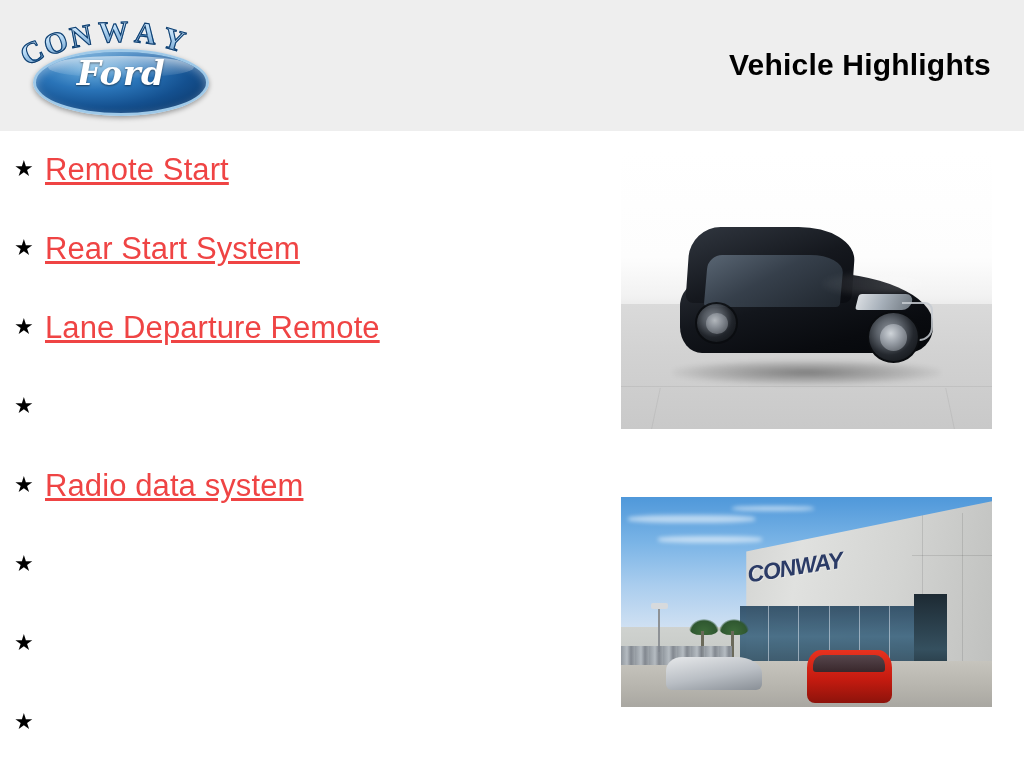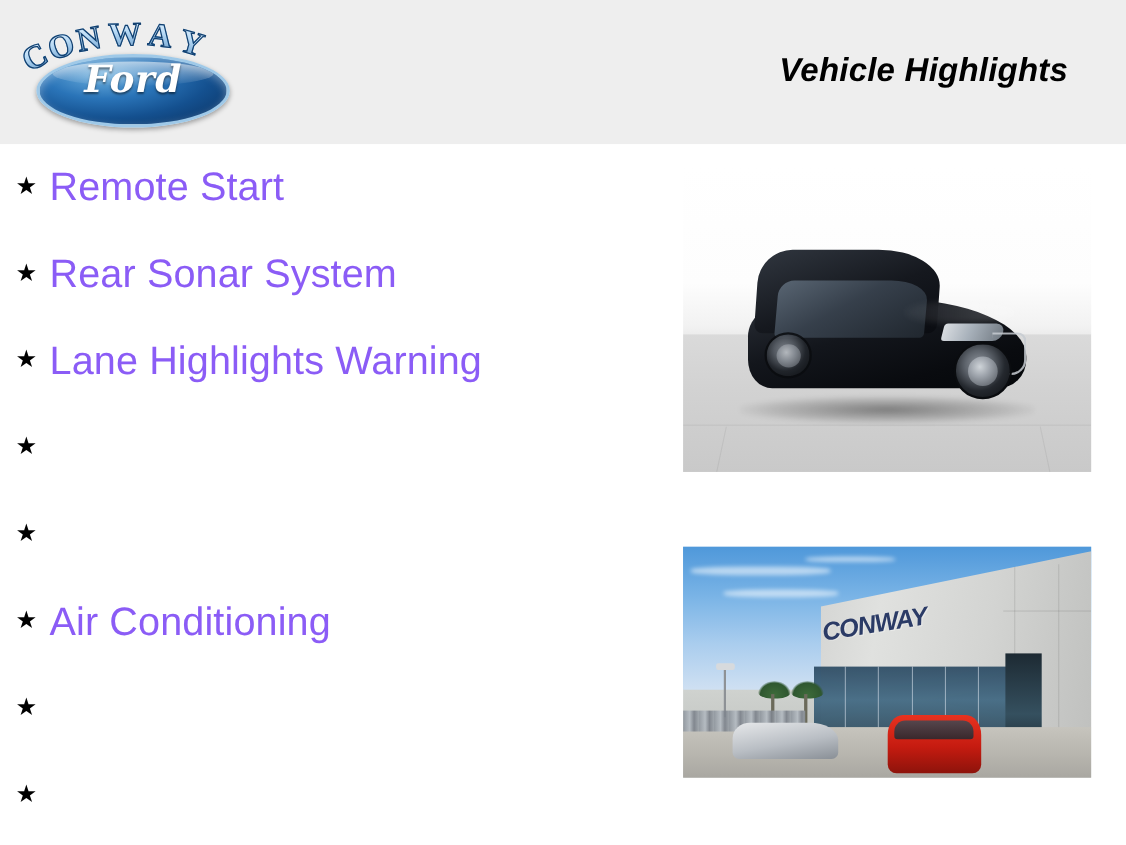--- a/index.html
+++ b/index.html
@@ -104,28 +104,27 @@
     font-size: 34px;
     color: #ffffff;
     letter-spacing: 0.5px;
     text-shadow: 0 1px 2px rgba(0,0,0,0.5);
     padding-bottom: 20px;
     box-sizing: border-box;
   }
 
   .page-title {
     position: absolute;
-    right: 53px;
+    right: 33px;
     top: 48px;
     font-size: 30px;
     font-weight: bold;
     color: #000000;
     letter-spacing: 0.2px;
     white-space: nowrap;
-    font-style: italic;
   }
 
   
   .content {
     position: absolute;
     left: 0;
     top: 131px;
     width: 1024px;
     height: 637px;
   }
@@ -149,24 +148,25 @@
   }
   .bullet-star {
     font-size: 22px;
     line-height: 1;
     color: #000000;
     width: 31px;
     flex: 0 0 31px;
     margin-top: -2px;
   }
   .highlight-label {
-    font-size: 36px;
-    color: #8b5cf6;
+    font-size: 31px;
+    color: #ef4444;
     white-space: nowrap;
     letter-spacing: 0.1px;
+    text-decoration: underline;
   }
 
   
   .photo {
     position: absolute;
     overflow: hidden;
   }
 
   
   .vehicle-photo {
@@ -483,35 +483,35 @@
 
 <div class="content">
 
   <ul class="highlights-list">
     <li class="highlight-item">
       <span class="bullet-star">★</span>
       <span class="highlight-label">Remote Start</span>
     </li>
     <li class="highlight-item">
       <span class="bullet-star">★</span>
-      <span class="highlight-label">Rear Sonar System</span>
-    </li>
-    <li class="highlight-item">
-      <span class="bullet-star">★</span>
-      <span class="highlight-label">Lane Highlights Warning</span>
-    </li>
-    <li class="highlight-item">
-      <span class="bullet-star">★</span>
-    </li>
-    <li class="highlight-item">
-      <span class="bullet-star">★</span>
-    </li>
-    <li class="highlight-item">
-      <span class="bullet-star">★</span>
-      <span class="highlight-label">Air Conditioning</span>
+      <span class="highlight-label">Rear Start System</span>
+    </li>
+    <li class="highlight-item">
+      <span class="bullet-star">★</span>
+      <span class="highlight-label">Lane Departure Remote</span>
+    </li>
+    <li class="highlight-item">
+      <span class="bullet-star">★</span>
+    </li>
+    <li class="highlight-item">
+      <span class="bullet-star">★</span>
+      <span class="highlight-label">Radio data system</span>
+    </li>
+    <li class="highlight-item">
+      <span class="bullet-star">★</span>
     </li>
     <li class="highlight-item">
       <span class="bullet-star">★</span>
     </li>
     <li class="highlight-item">
       <span class="bullet-star">★</span>
     </li>
   </ul>
 
   <div class="photo vehicle-photo">

